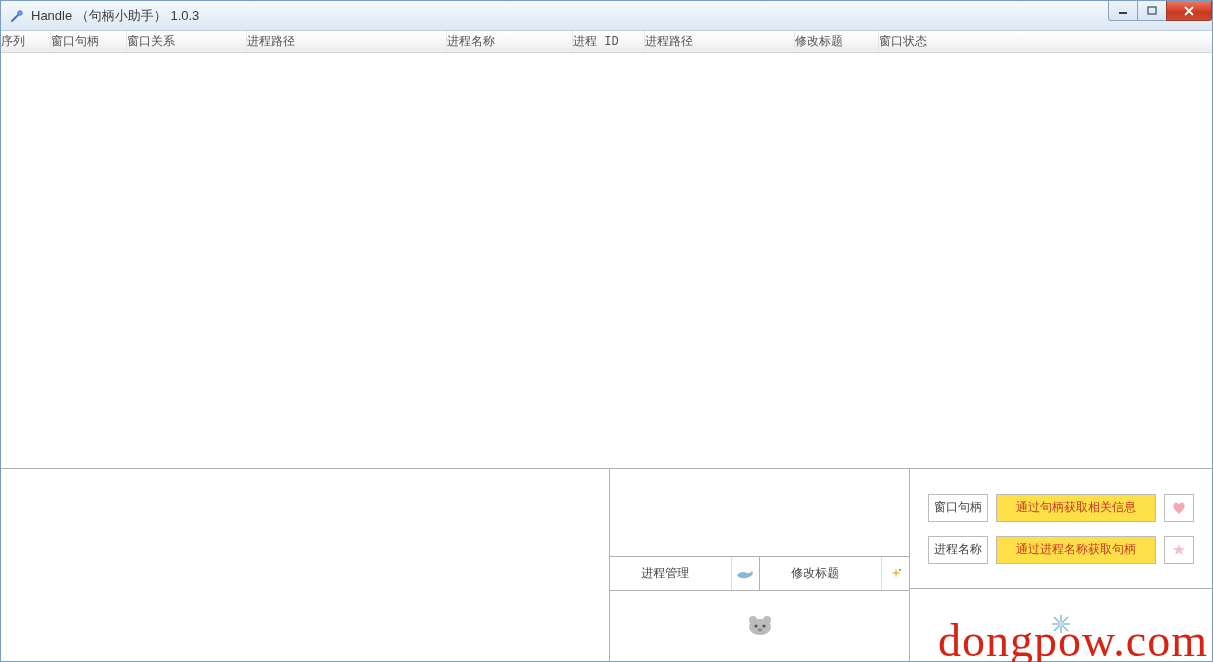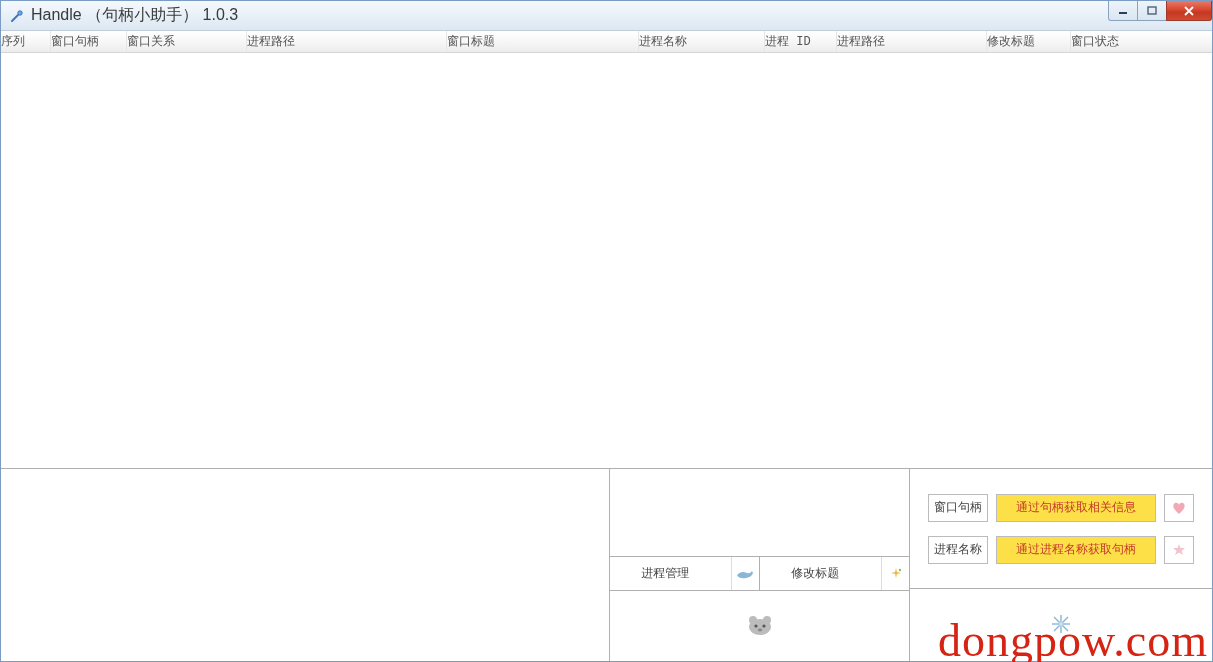--- a/index.html
+++ b/index.html
@@ -32,21 +32,21 @@
 }
 .app-icon {
   width: 16px; height: 16px;
   margin-right: 6px;
   display: inline-flex;
   align-items: center;
   justify-content: center;
 }
 .title-text {
   color: #3a3a3a;
-  font-size: 16px;
+  font-size: 13px;
 }
 .win-controls {
   position: absolute;
   right: 0; top: 0;
   display: flex;
   height: 20px;
 }
 .win-btn {
   width: 30px; height: 20px;
   border: 1px solid #8aa3bd;
@@ -218,21 +218,20 @@
           </svg>
       </div>
     </div>
   </div>
 
   <div class="columns-header">
     <div class="col c0">序列</div>
     <div class="col c1">窗口句柄</div>
     <div class="col c2">窗口关系</div>
     <div class="col c3">进程路径</div>
-    <div class="col c4">窗口标题</div>
     <div class="col c5">进程名称</div>
     <div class="col c6">进程 ID</div>
     <div class="col c7">进程路径</div>
     <div class="col c8">修改标题</div>
     <div class="col c9">窗口状态</div>
   </div>
 
   <div class="grid-area"></div>
 
   <div class="bottom-area">

